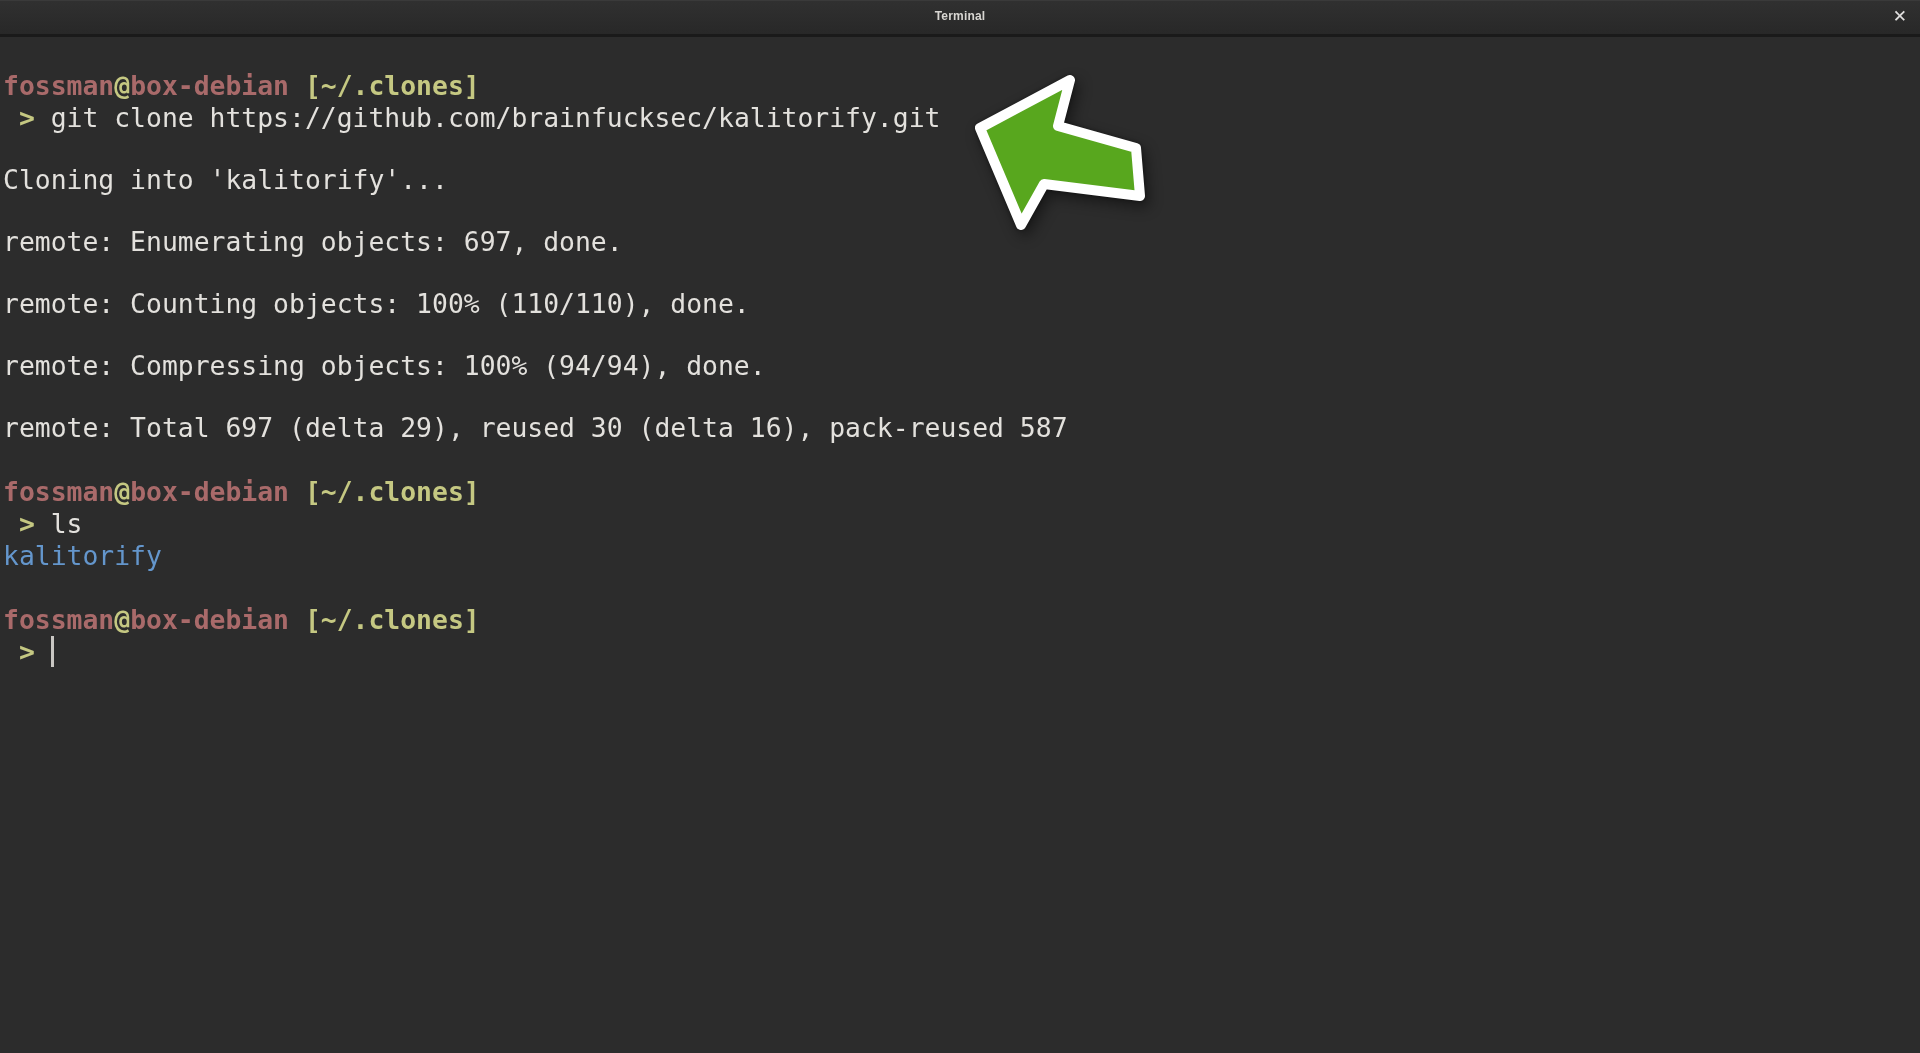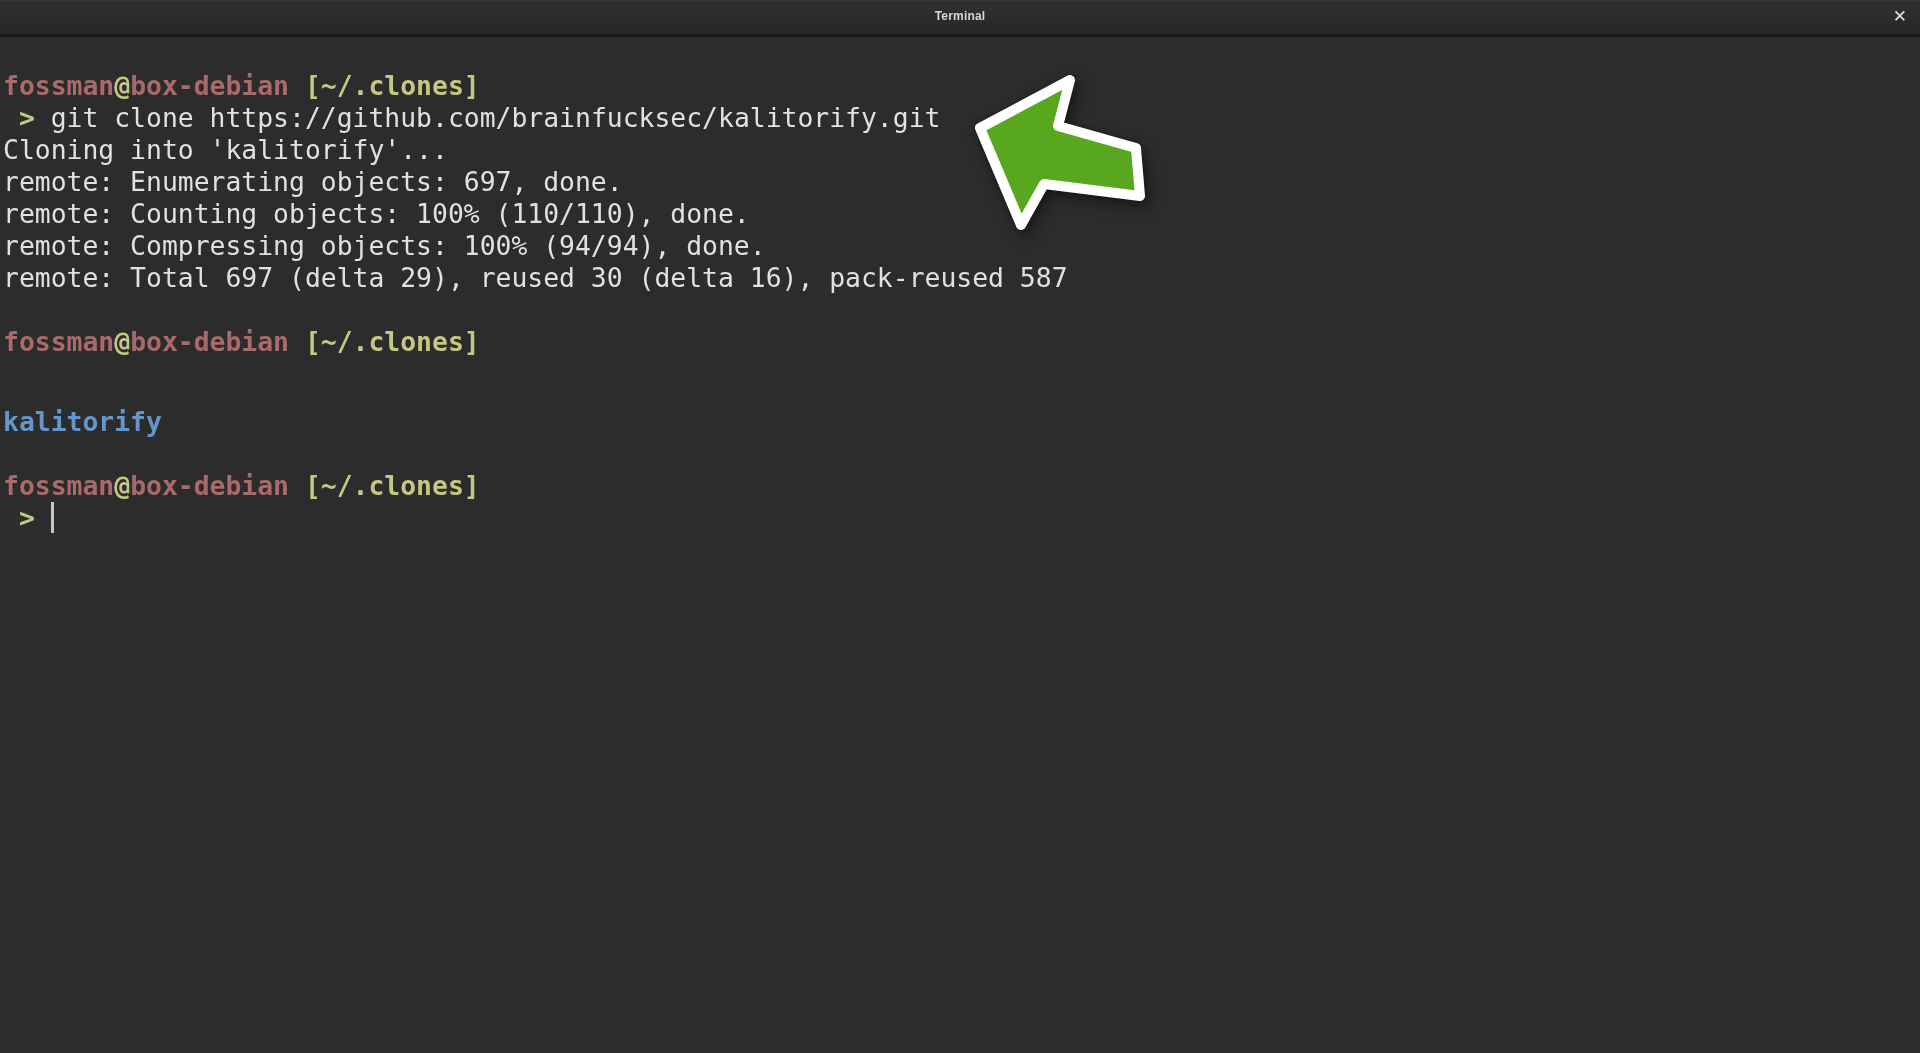--- a/index.html
+++ b/index.html
@@ -30,22 +30,22 @@
   }
 
   .screen{
     position:relative;width:100%;height:calc(100% - 37px);
     padding:1px 0 0 3px;
     font-size:26.4px;line-height:32px;
   }
   .line{white-space:pre;height:32px;color:var(--foreground);}
   .user{color:var(--prompt-user);font-weight:bold;}
   .accent{color:var(--prompt-accent);font-weight:bold;}
-  .fg{color:var(--foreground);}
-  .dir{color:var(--directory);font-weight:bold;margin-top:48px;}
+  .fg{color:var(--foreground);margin-top:30px;}
+  .dir{color:var(--directory);font-weight:normal;}
   .cursor{
     display:inline-block;width:3px;height:31px;vertical-align:top;
     background:var(--cursor);
   }
 
   .annotation-arrow{
     position:absolute;left:970px;top:68px;width:185px;height:172px;
     overflow:visible;
     filter:drop-shadow(0 0 2px rgba(0,0,0,.35)) drop-shadow(4px 6px 7px rgba(0,0,0,.45));
   }
@@ -70,20 +70,21 @@
     <div class="line fg">Cloning into 'kalitorify'...</div>
     <div class="line fg">remote: Enumerating objects: 697, done.</div>
     <div class="line fg">remote: Counting objects: 100% (110/110), done.</div>
     <div class="line fg">remote: Compressing objects: 100% (94/94), done.</div>
     <div class="line fg">remote: Total 697 (delta 29), reused 30 (delta 16), pack-reused 587</div>
 
     <div class="line"></div>
 
     <div class="line"><span class="user">fossman</span><span class="accent">@</span><span class="user">box-debian</span><span class="accent"> [~/.clones]</span></div>
 
+    <div class="line"><span class="accent"> &gt; </span><span class="fg">ls</span></div>
 
     <div class="line dir">kalitorify</div>
 
     <div class="line"></div>
 
     <div class="line"><span class="user">fossman</span><span class="accent">@</span><span class="user">box-debian</span><span class="accent"> [~/.clones]</span></div>
 
     <div class="line"><span class="accent"> &gt; </span><span class="cursor"></span></div>
   </div>
 

